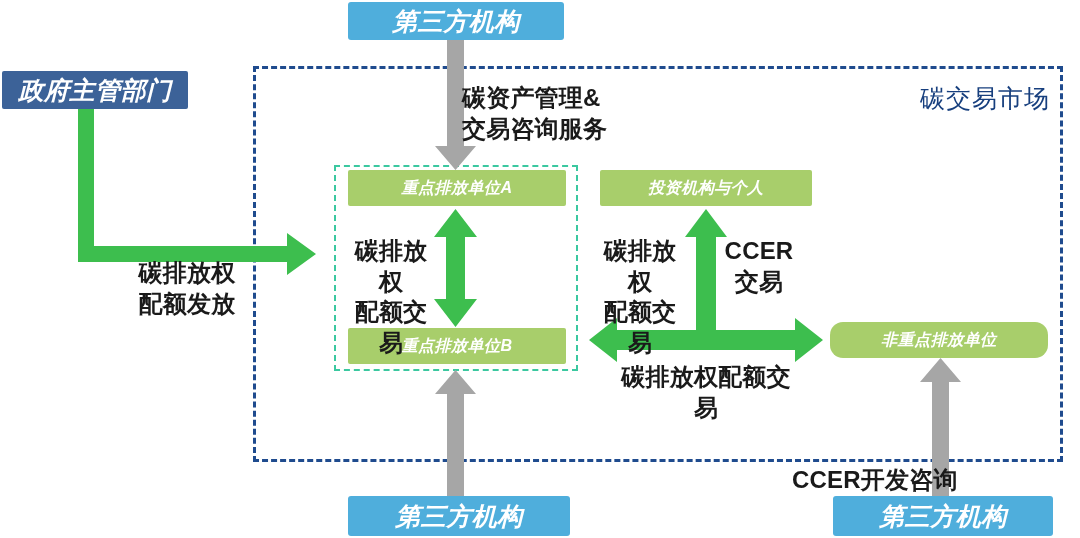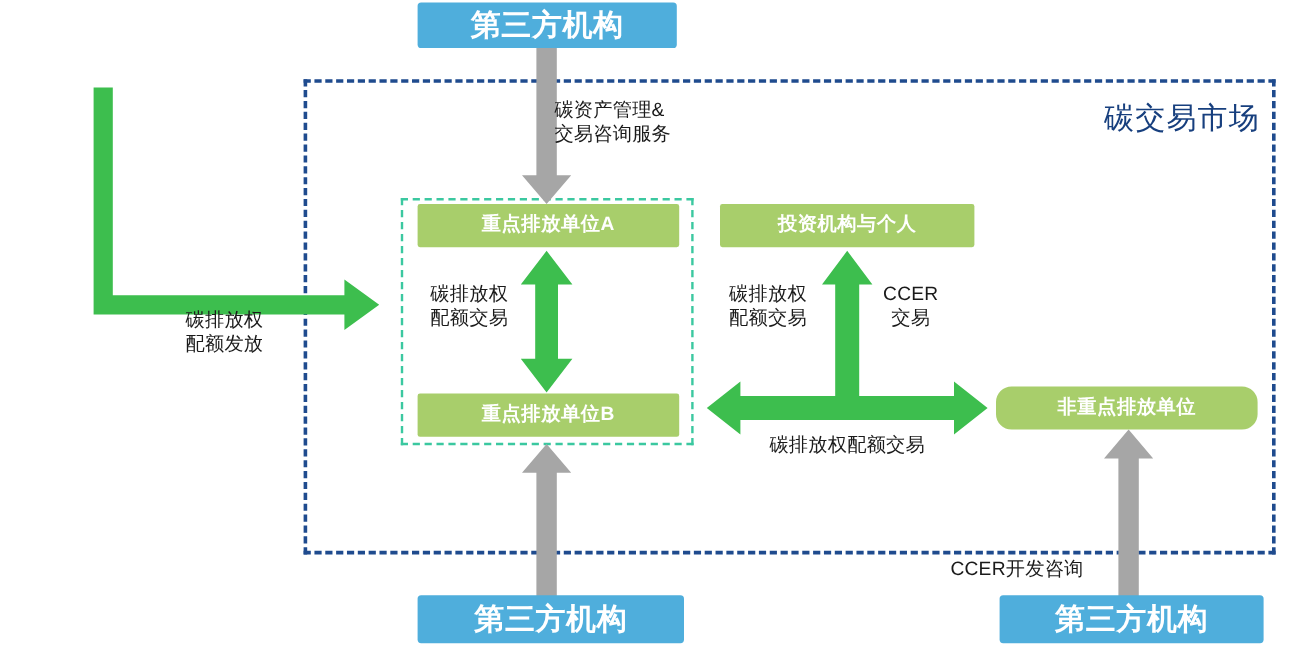--- a/index.html
+++ b/index.html
@@ -20,20 +20,21 @@
     position:absolute;
     display:flex;
     align-items:center;
     justify-content:center;
     color:#ffffff;
     font-weight:bold;
     letter-spacing:.5px;
     box-sizing:border-box;
     text-align:center;
     line-height:1;
+    font-style:italic;
   }
   .node.blue{
     background:#4FAEDC;
     border-radius:3px;
     font-size:25px;
   }
   .node.navy{
     background:#3C6298;
     border-radius:2px;
     font-size:25px;
@@ -63,22 +64,22 @@
     font-weight:normal;
     font-size:25px;
     letter-spacing:1px;
     white-space:nowrap;
   }
 
   
   .label{
     position:absolute;
     color:#1A1A1A;
-    font-weight:normal;
-    font-size:16px;
+    font-weight:bold;
+    font-size:24px;
     line-height:1.28;
     white-space:pre-line;
     letter-spacing:.2px;
   }
   .label.center{text-align:center;}
 
   
   svg.arrows{
     position:absolute;
     left:0;top:0;
@@ -122,20 +123,21 @@
       <polygon points="447,497 464,497 464,394 476,394 455.5,370 435,394 447,394" fill="#A6A6A6"></polygon>
     </g>
 
     <g>
       <polygon points="932,497 949,497 949,382 961,382 940.5,358 920,382 932,382" fill="#A6A6A6"></polygon>
     </g>
   </svg>
 
   <div class="node blue" style="left:348px;top:2px;width:216px;height:38px;">第三方机构</div>
 
+  <div class="node navy" style="left:2px;top:71px;width:186px;height:38px;">政府主管部门</div>
 
   <div class="node green" style="left:348px;top:170px;width:218px;height:36px;">重点排放单位A</div>
 
   <div class="node green" style="left:348px;top:328px;width:218px;height:36px;">重点排放单位B</div>
 
   <div class="node green" style="left:600px;top:170px;width:212px;height:36px;">投资机构与个人</div>
 
   <div class="node green" style="left:830px;top:322px;width:218px;height:36px;border-radius:13px;">非重点排放单位</div>
 
   <div class="node blue" style="left:348px;top:496px;width:222px;height:40px;">第三方机构</div>

